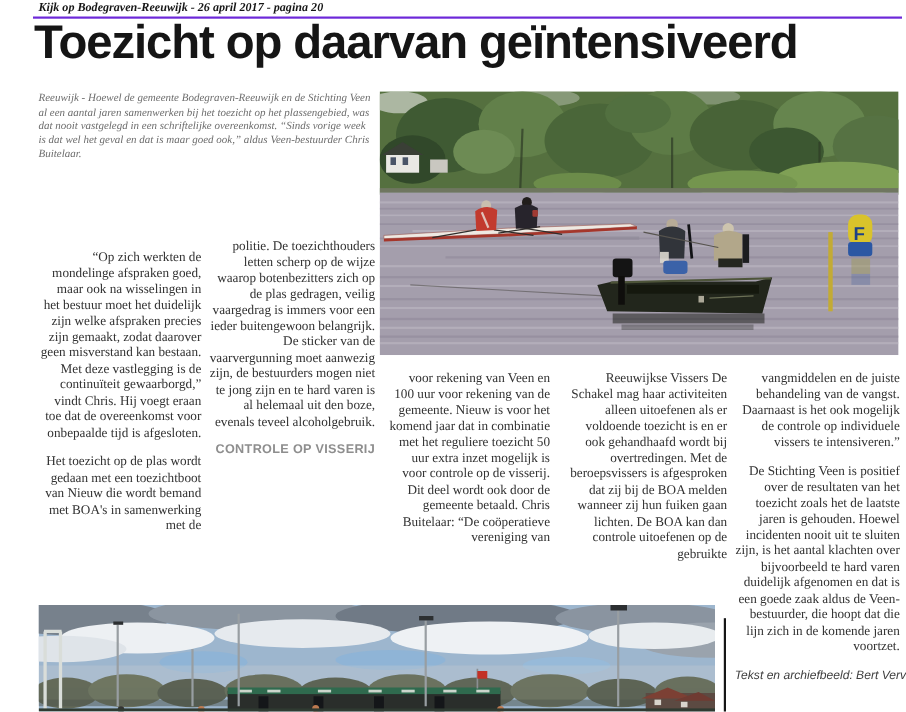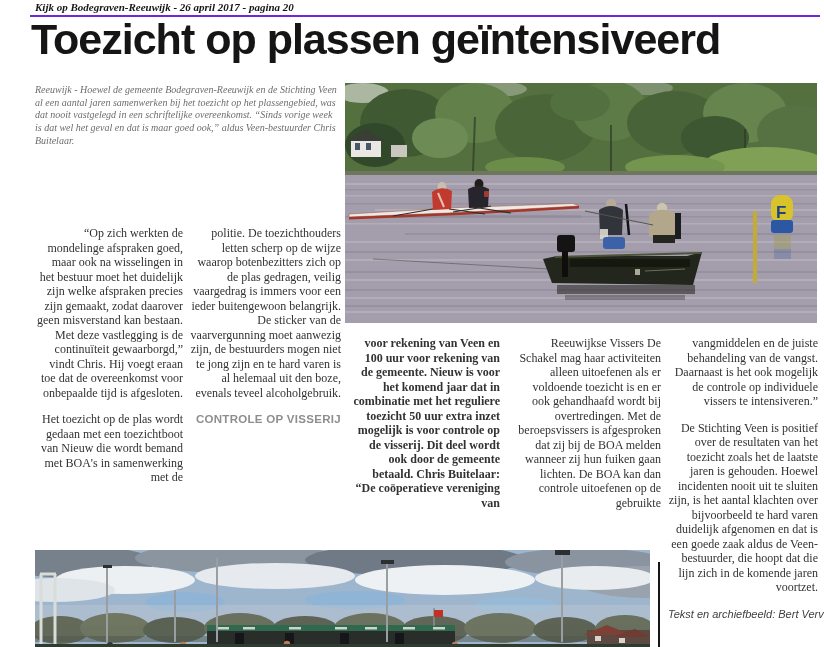--- a/index.html
+++ b/index.html
@@ -30,22 +30,22 @@
   }
   .photo{position:absolute;margin:0;padding:0;overflow:hidden;line-height:0;}
   .photo-top{left:345px;top:83px;width:472px;height:240px;}
   .photo-bottom{left:35px;top:550px;width:615px;height:97px;}
   .col{
     position:absolute;font-size:12px;line-height:14.5px;color:#323232;
     text-align:right;
   }
   .col p{margin:0 0 12px 0;}
   .col-1{left:35px;top:226px;width:148px;}
-  .col-2{left:190px;top:226px;width:151px;}
-  .col-3{left:352px;top:336px;width:148px;font-weight:bold;}
+  .col-2{left:190px;top:216px;width:151px;}
+  .col-3{left:352px;top:336px;width:148px;}
   .col-4{left:512px;top:336px;width:149px;}
   .col-5{left:668px;top:336px;width:150px;}
   .subhead{
     margin:0 0 3px 0;
     font-family:"Liberation Sans", sans-serif;
     font-weight:700;font-size:11.5px;letter-spacing:.3px;color:#8e8e8e;
     white-space:nowrap;
   }
   .byline{
     margin:2px 0 0 0;
@@ -57,21 +57,21 @@
     background:#161616;
   }
 </style>
 </head>
 <body>
 
 <div class="masthead-row">
   <span class="masthead-text">Kijk op Bodegraven-Reeuwijk - 26 april 2017 - pagina 20</span>
 </div>
 
-<h1 class="headline">Toezicht op plassen geïntensiveerd</h1>
+<h1 class="headline">Toezicht op daarvan geïntensiveerd</h1>
 
 <p class="intro">Reeuwijk - Hoewel de gemeente Bodegraven-Reeuwijk en de Stichting Veen al een aantal jaren samenwerken bij het toezicht op het plassengebied, was dat nooit vastgelegd in een schriftelijke overeenkomst. “Sinds vorige week is dat wel het geval en dat is maar goed ook,” aldus Veen-bestuurder Chris Buitelaar.</p>
 
 <figure class="photo photo-top">
   <svg width="472" height="240" viewBox="0 0 472 240" preserveAspectRatio="none">
     <g>
       <rect x="0" y="0" width="472" height="94" fill="#55703f"></rect>
       <ellipse cx="18" cy="10" rx="26" ry="10" fill="#c9cfc4" opacity=".75"></ellipse>
       <ellipse cx="150" cy="6" rx="32" ry="8" fill="#b9c2b2" opacity=".5"></ellipse>
       <ellipse cx="300" cy="5" rx="28" ry="7" fill="#b3bdae" opacity=".45"></ellipse>

